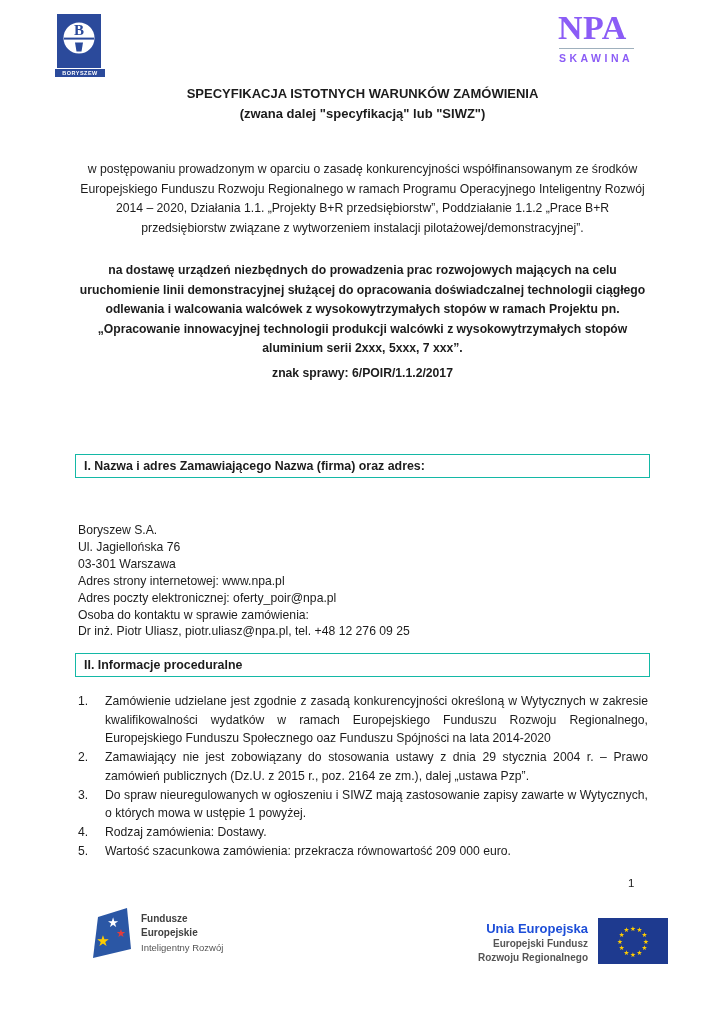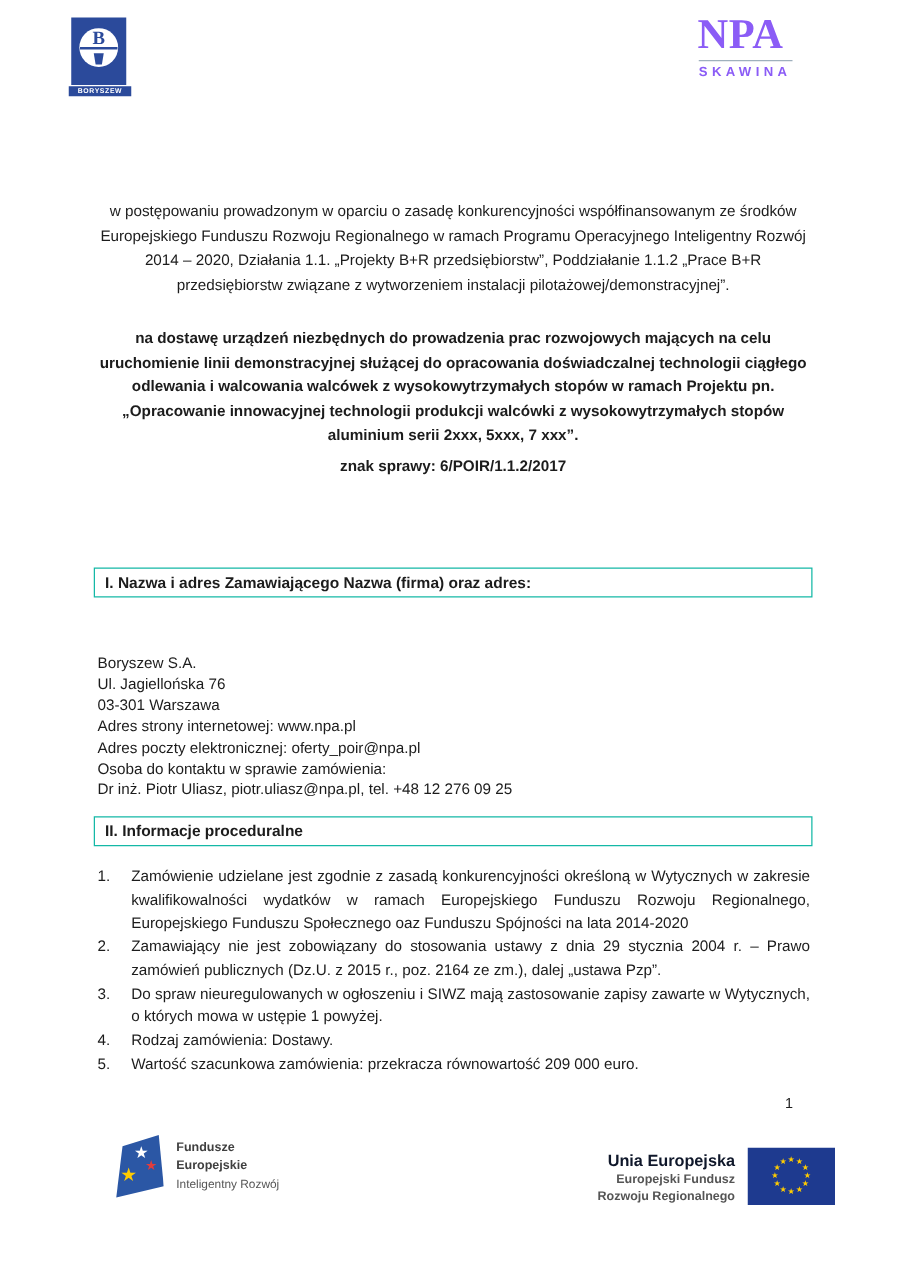--- a/index.html
+++ b/index.html
@@ -51,21 +51,21 @@
 
   .page-number{left:628px;top:877px;font-size:11.5px;}
 
   
   .fe-logo{left:91px;top:907px;display:flex;align-items:flex-start;}
   .fe-text{margin-left:10px;margin-top:5px;color:#3c3c3c;}
   .fe-text .b1{font-size:10px;font-weight:bold;line-height:13.5px;color:#404040;}
   .fe-text .b3{font-size:9.5px;margin-top:3px;color:#555;}
   .eu-logo{left:452px;top:918px;display:flex;align-items:flex-start;}
   .eu-text{width:136px;text-align:right;margin-right:10px;margin-top:3px;color:#3c3c3c;}
-  .eu-text .b1{font-size:13px;font-weight:bold;color:#0f172a;line-height:15px;}
+  .eu-text .b1{font-size:13px;font-weight:bold;color:#1d4ed8;line-height:15px;}
   .eu-text .b2{font-size:10px;font-weight:bold;color:#555;line-height:11.5px;margin-top:2px;}
 </style>
 </head>
 <body>
 
 <div class="page">
 
   <div class="abs boryszew">
     <div class="rect">
       <svg width="44" height="54" viewBox="0 0 44 54">
@@ -77,20 +77,24 @@
     </div>
     <div class="strip">BORYSZEW</div>
   </div>
 
   <div class="abs npa">
     <div class="name">NPA</div>
     <div class="rule"></div>
     <div class="city">SKAWINA</div>
   </div>
 
+  <div class="abs title">
+    <div>SPECYFIKACJA ISTOTNYCH WARUNKÓW ZAMÓWIENIA</div>
+    <div>(zwana dalej "specyfikacją" lub "SIWZ")</div>
+  </div>
 
   <div class="abs intro">w postępowaniu prowadzonym w oparciu o zasadę konkurencyjności współfinansowanym ze środków Europejskiego Funduszu Rozwoju Regionalnego w ramach Programu Operacyjnego Inteligentny Rozwój 2014 – 2020, Działania 1.1. „Projekty B+R przedsiębiorstw”, Poddziałanie 1.1.2 „Prace B+R przedsiębiorstw związane z wytworzeniem instalacji pilotażowej/demonstracyjnej”.</div>
 
   <div class="abs subject">na dostawę urządzeń niezbędnych do prowadzenia prac rozwojowych mających na celu uruchomienie linii demonstracyjnej służącej do opracowania doświadczalnej technologii ciągłego odlewania i walcowania walcówek z wysokowytrzymałych stopów w ramach Projektu pn. „Opracowanie innowacyjnej technologii produkcji walcówki z wysokowytrzymałych stopów aluminium serii 2xxx, 5xxx, 7 xxx”.</div>
 
   <div class="abs case-number">znak sprawy: 6/POIR/1.1.2/2017</div>
 
   <div class="abs section-box sec1">I. Nazwa i adres Zamawiającego Nazwa (firma) oraz adres:</div>
 
   <div class="abs address">

